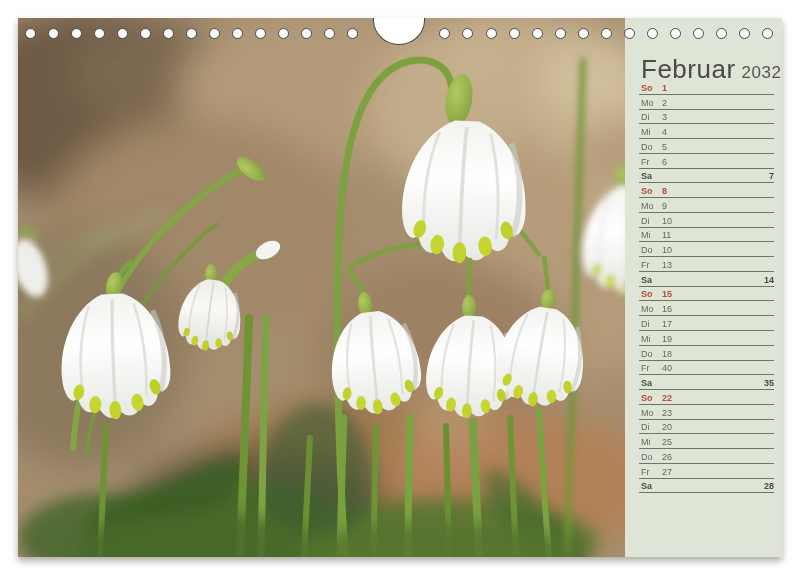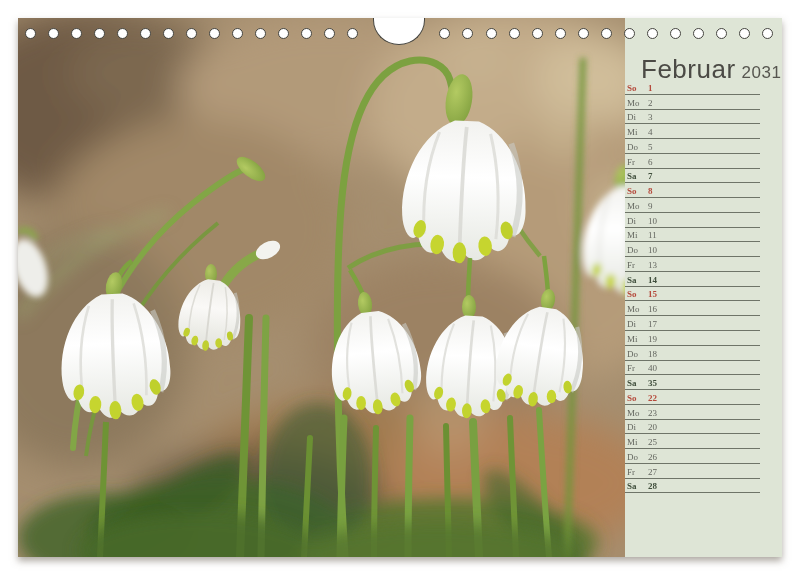--- a/index.html
+++ b/index.html
@@ -6,27 +6,27 @@
   .page{position:relative;width:800px;height:577px;background:#ffffff;overflow:hidden;
         font-family:"Liberation Sans",sans-serif;}
   .sheet{position:absolute;left:18px;top:18px;width:764px;height:539px;
          box-shadow:0 4px 7px rgba(110,100,88,.55);background:#a58e6f;}
   .photo{position:absolute;left:0;top:0;width:607px;height:539px;overflow:hidden;}
   .photo svg{display:block;}
   .panel{position:absolute;right:0;top:0;width:157px;height:539px;background:var(--panel-bg,#dee5d6);}
   .panel-title{position:absolute;left:16px;top:37px;font-size:26px;line-height:1.1;
                color:var(--title-text,#4b4a45);letter-spacing:.5px;white-space:nowrap;}
   .panel-title .year{font-size:17px;color:#56554f;margin-left:6px;}
-  .day-list{position:absolute;left:0;top:62px;width:135px;font-family:Liberation Serif, serif;}
+  .day-list{position:absolute;left:14px;top:62px;width:135px;}
   .day-row{height:14.78px;display:flex;align-items:flex-end;box-sizing:border-box;
            border-bottom:1px solid var(--row-line,#6e7468);
            font-size:9px;line-height:10px;color:var(--weekday-text,#63665f);
            padding:0 0 1px 2px;}
   .day-row .abbr{width:21px;}
-  .day-row.saturday{color:var(--saturday-text,#3f4e3b);font-weight:bold;}
+  .day-row.saturday{color:var(--saturday-text,#3f4e3b);font-weight:bold;justify-content:space-between;}
   .day-row.sunday{color:var(--sunday-text,#b54a3c);font-weight:bold;}
   .hole{position:absolute;top:10px;width:11px;height:11px;border-radius:50%;
         background:#ffffff;border:1.3px solid #44443f;box-sizing:border-box;z-index:5;}
   .hanger{position:absolute;left:355px;top:0;width:52px;height:27px;z-index:6;
           background:#ffffff;border:1.5px solid #44443f;border-top:none;
           border-radius:0 0 52px 52px / 0 0 50px 50px;box-sizing:border-box;}
 </style>
 </head>
 <body>
 
@@ -183,21 +183,21 @@
 
         <g filter="url(#b8)" opacity=".85">
           <ellipse cx="180" cy="532" rx="120" ry="38" fill="#4a6a2c"></ellipse>
           <ellipse cx="420" cy="537" rx="140" ry="32" fill="#55752f"></ellipse>
         </g>
       </svg>
     </div>
 
     <div class="panel">
       <div class="panel-title">
-        <span>Februar</span><span class="year">2031</span>
+        <span>Februar</span><span class="year">2032</span>
       </div>
       <div class="day-list" id="day-list">
           <div class="day-row sunday">
             <span class="abbr">So</span>
             <span class="num">1</span>
           </div>
           <div class="day-row weekday">
             <span class="abbr">Mo</span>
             <span class="num">2</span>
           </div>

